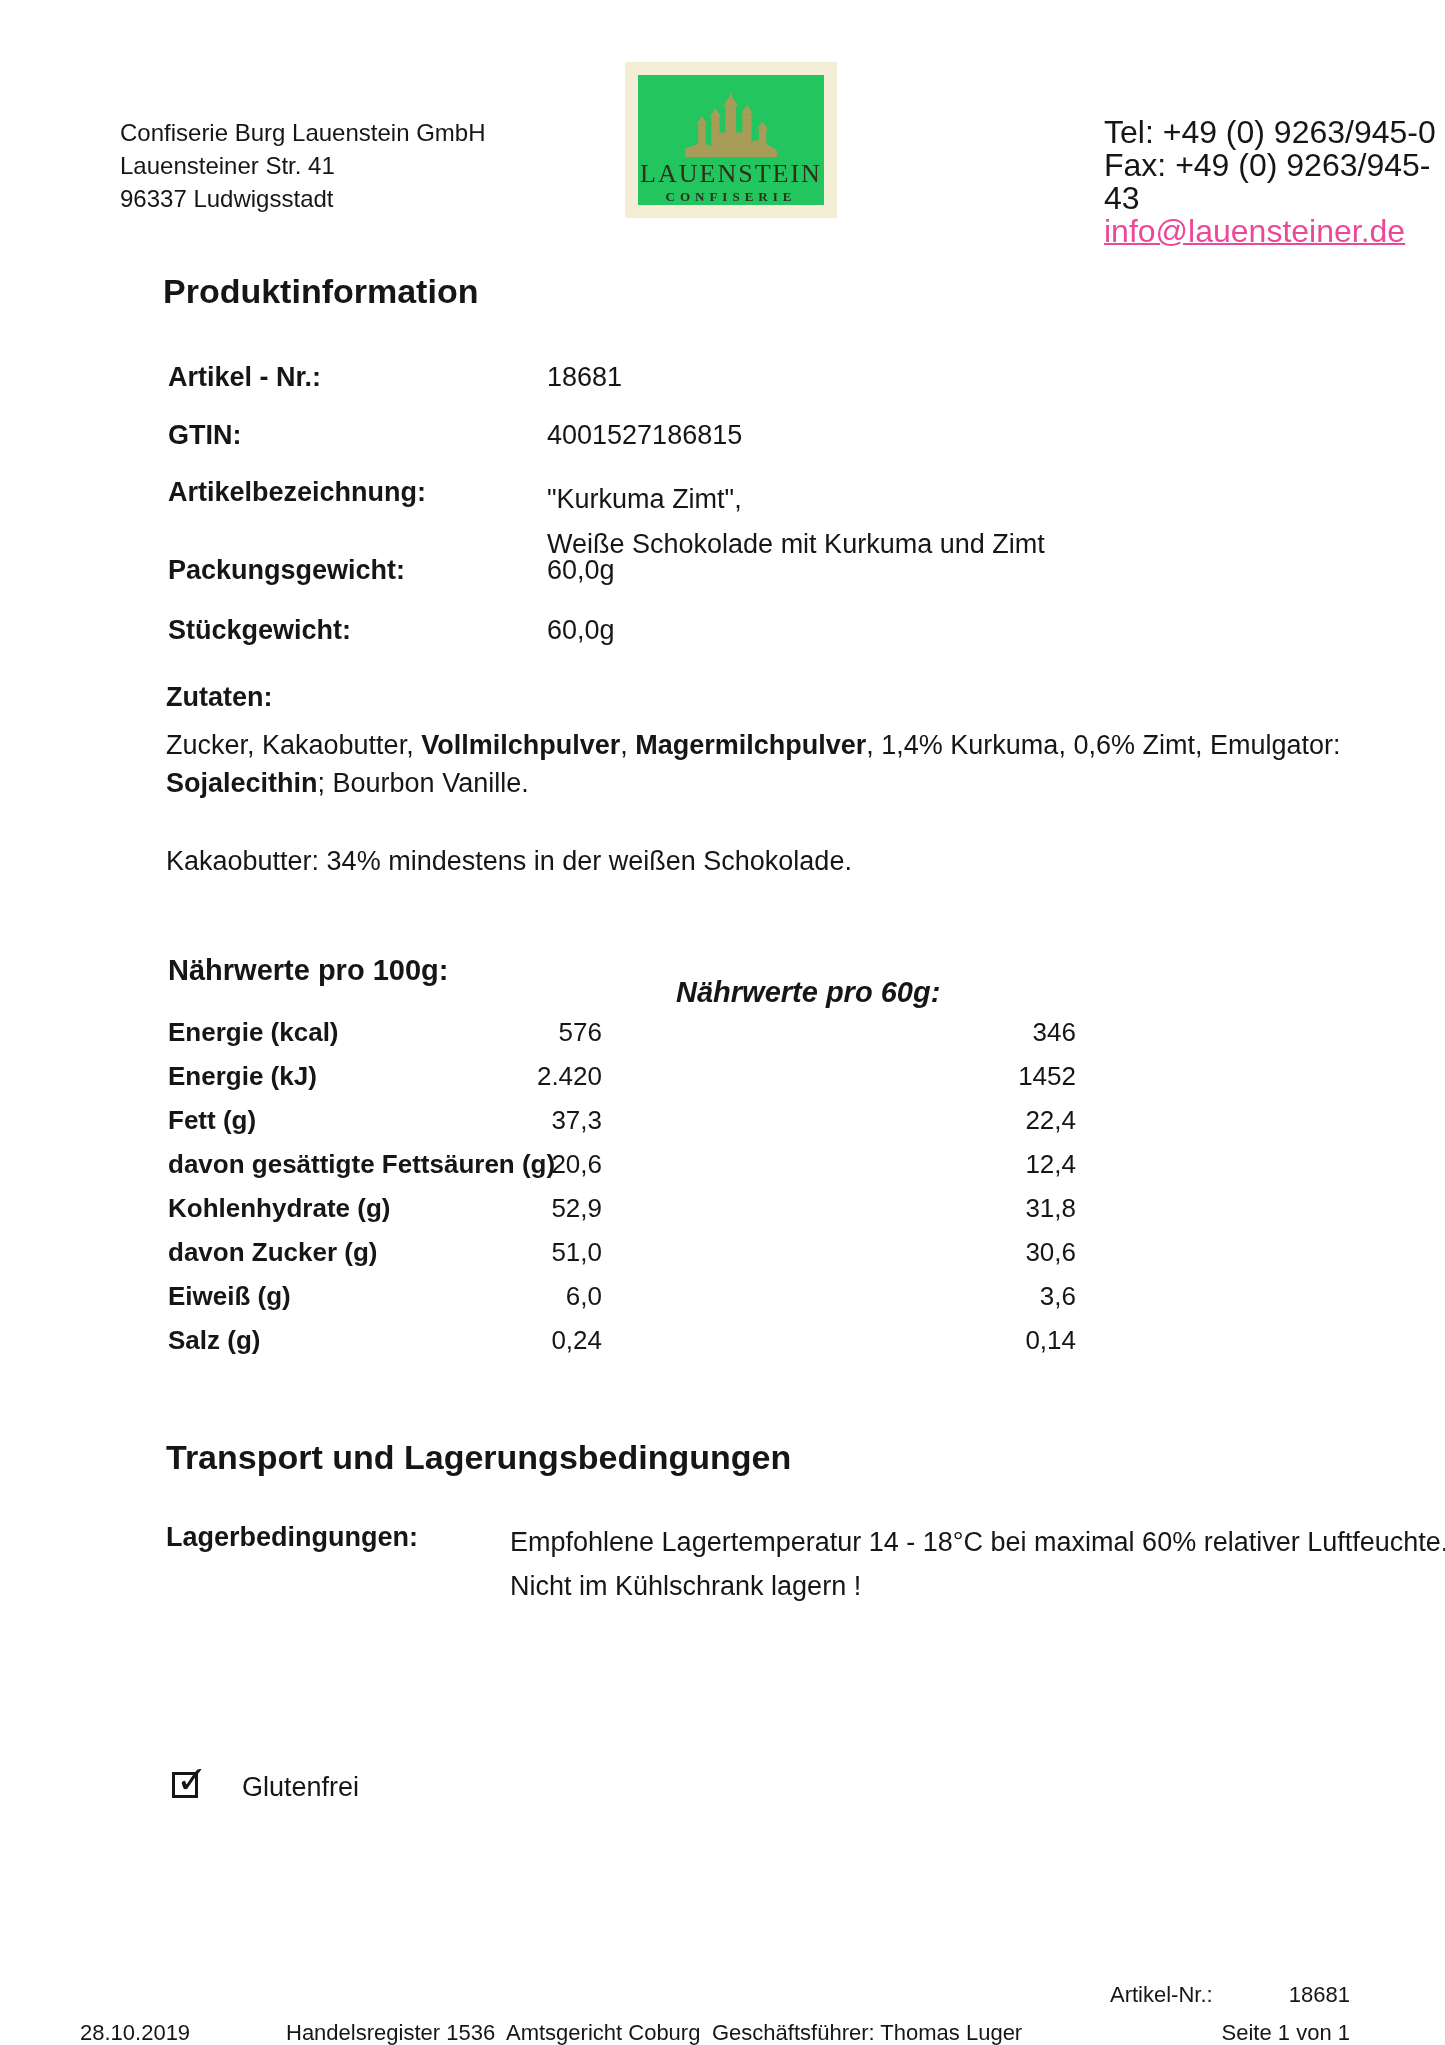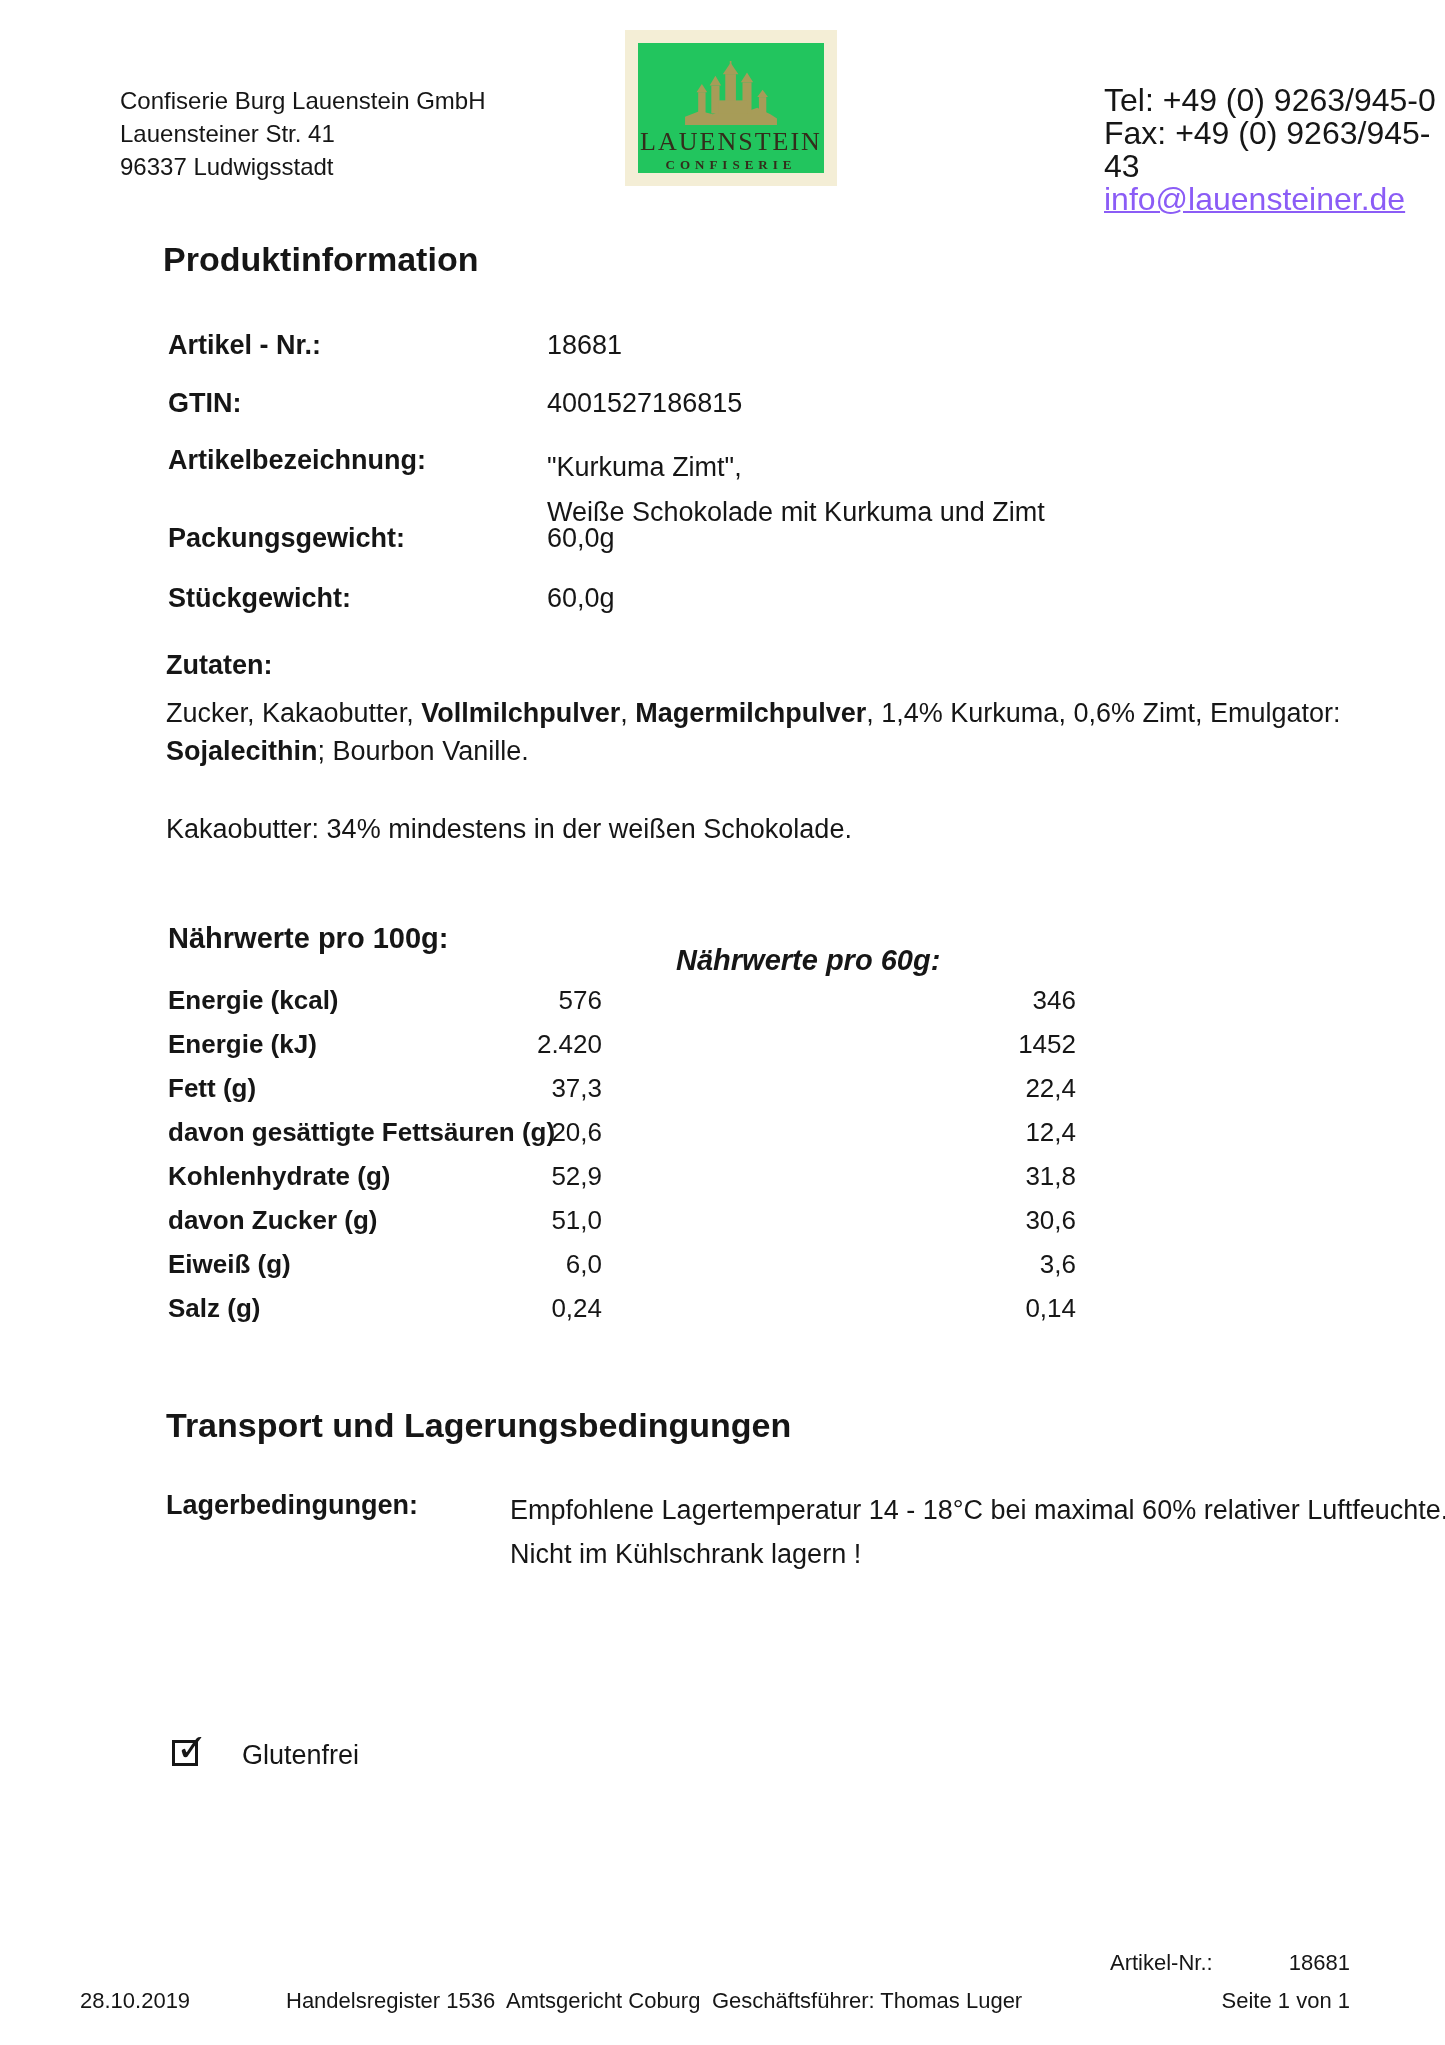--- a/index.html
+++ b/index.html
@@ -5,26 +5,26 @@
   html,body{margin:0;padding:0;background:#888;}
   .page{
     position:relative;
     width:1445px;height:2045px;
     margin:0 auto;
     background:#ffffff;
     color:#161616;
     font-family:"Liberation Sans","DejaVu Sans",sans-serif;
     overflow:hidden;
   }
-  .abs{position:absolute;}
+  .abs{position:absolute;margin-top:32px;}
 
   
   .address{left:120px;top:84px;font-size:24px;line-height:33px;}
   .contact{left:1104px;top:84px;font-size:32px;line-height:33px;}
-  .contact a.email{color:#8b5cf6;text-decoration:underline;text-decoration-thickness:2px;display:inline-block;}
+  .contact a.email{color:#ec4899;text-decoration:underline;text-decoration-thickness:2px;display:inline-block;}
 
   .logo{left:625px;top:30px;width:212px;height:156px;background:#f4eed6;}
   .logo-inner{
     position:absolute;left:13px;top:13px;width:186px;height:130px;
     background:#22c55e;
     display:flex;flex-direction:column;align-items:center;justify-content:flex-end;
     padding-top:14px;box-sizing:border-box;
   }
   .logo-castle{width:112px;height:64px;display:block;}
   .logo-brand{

